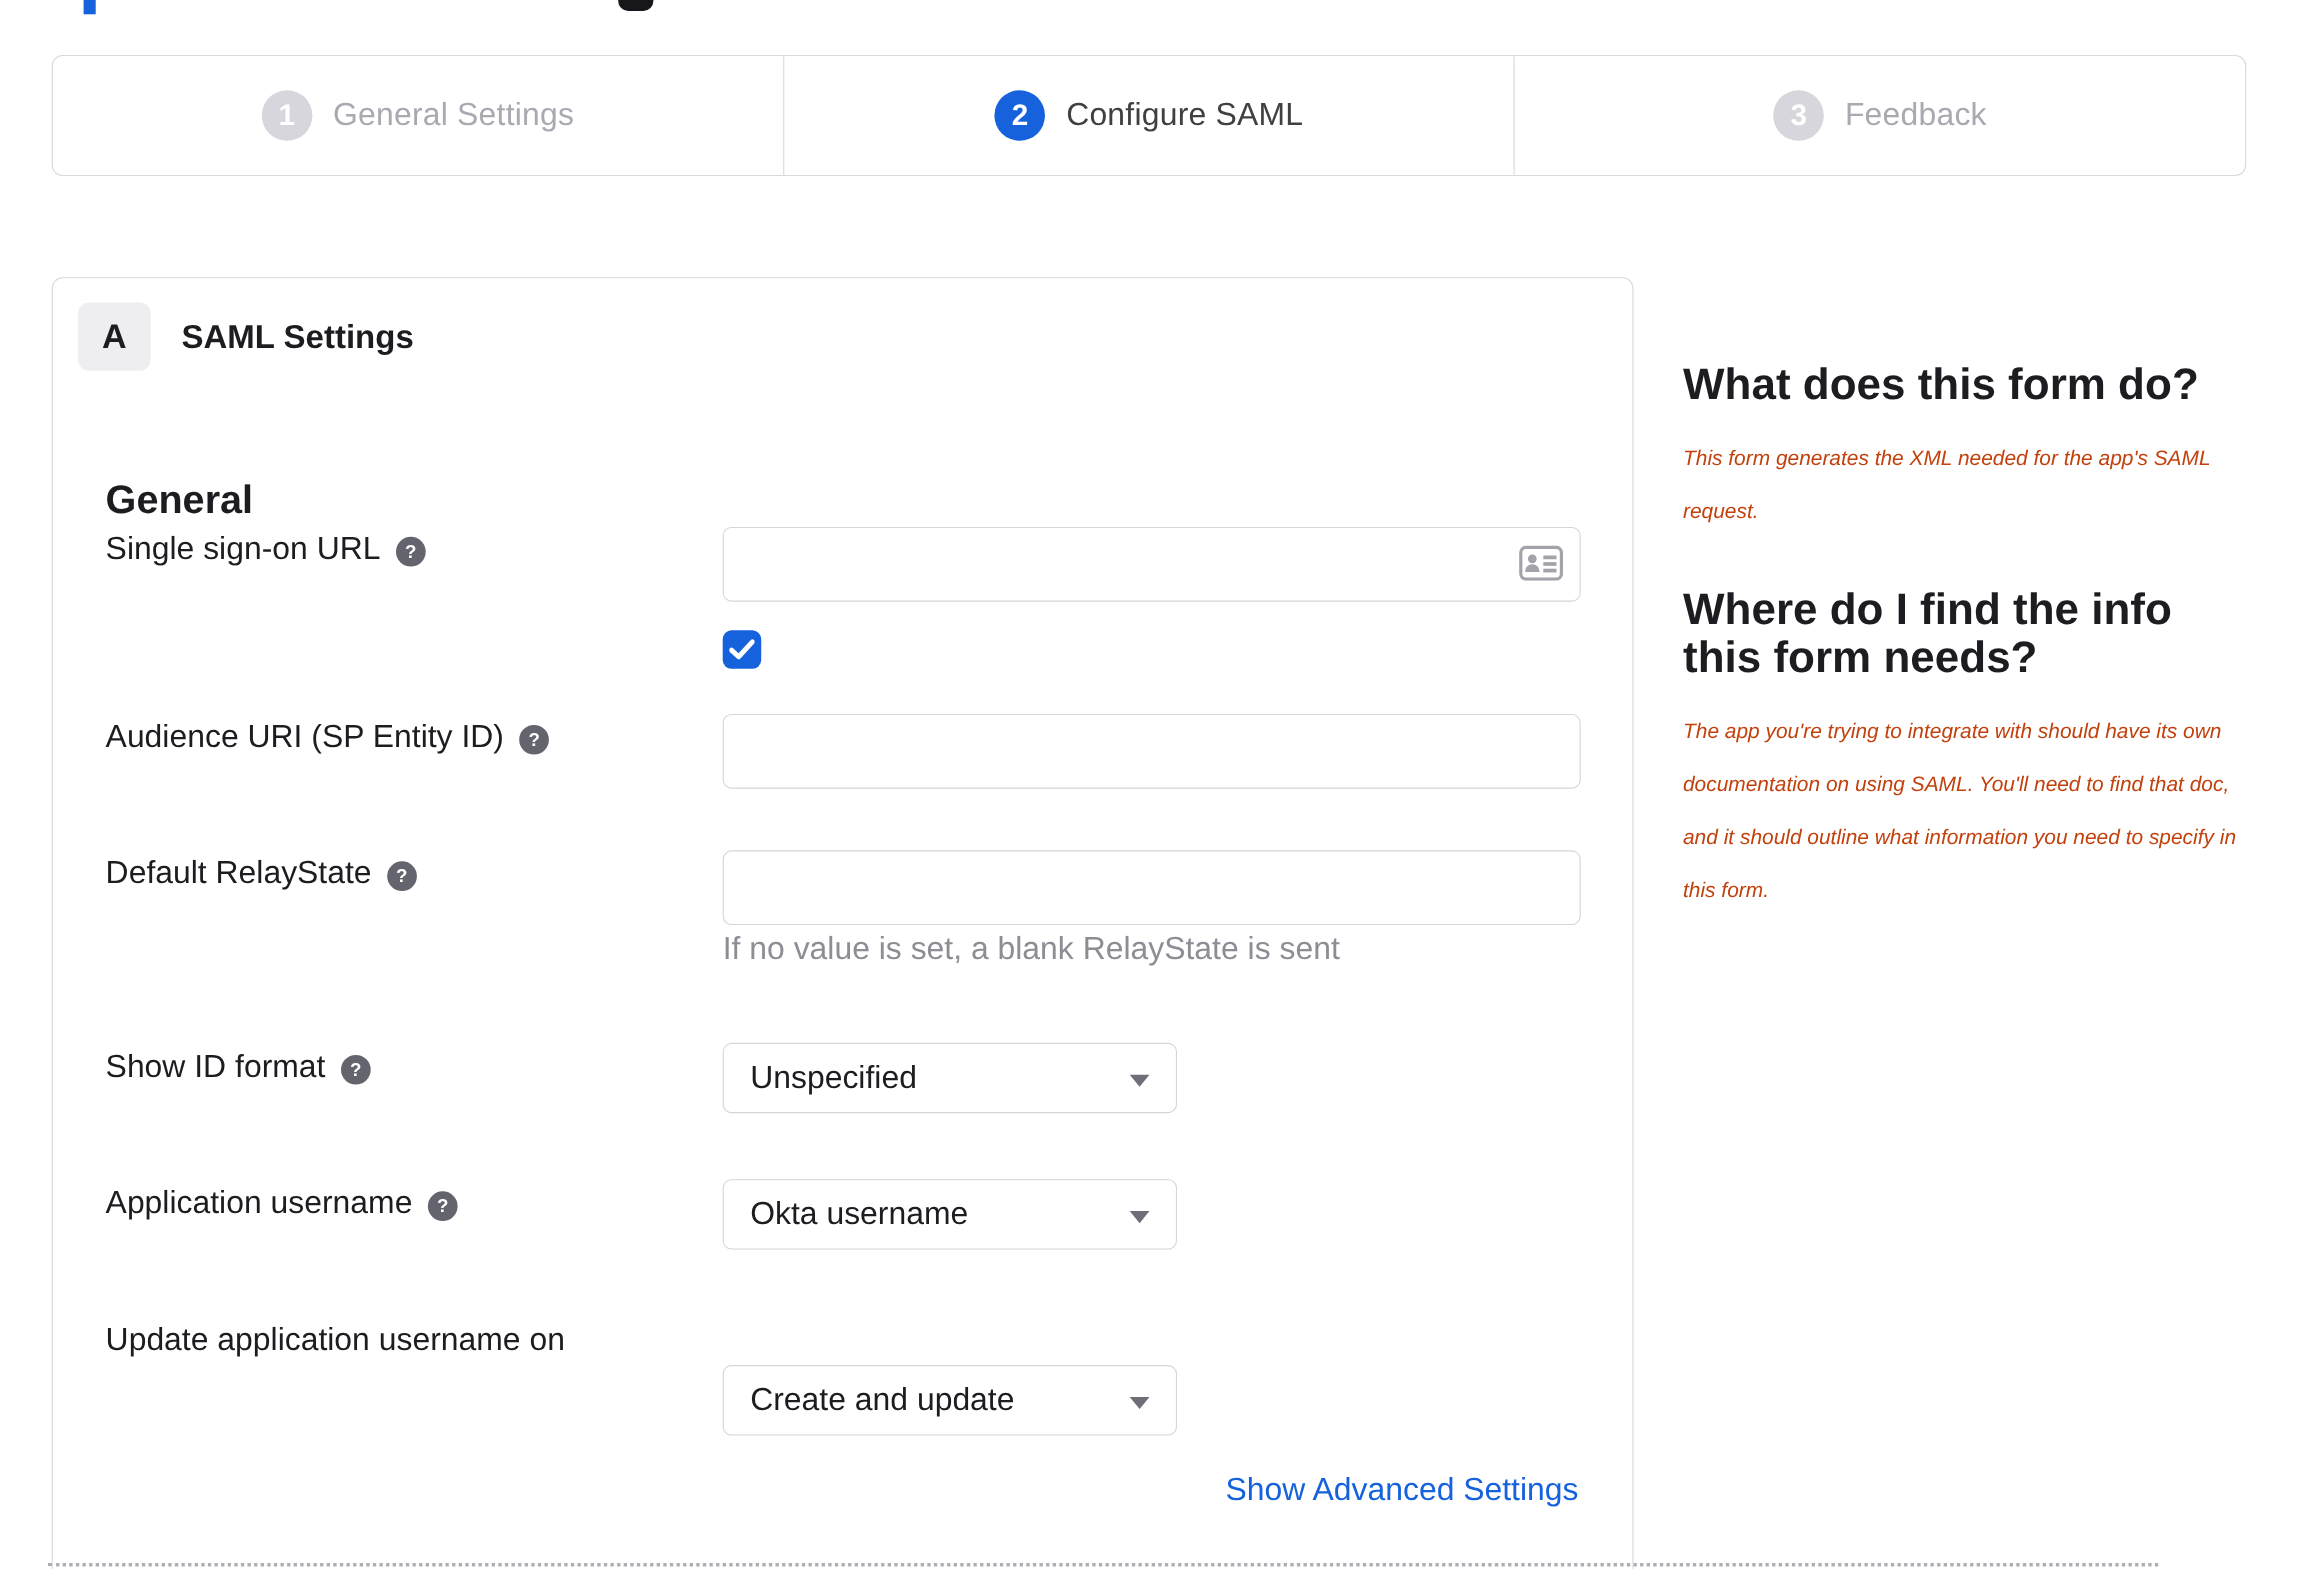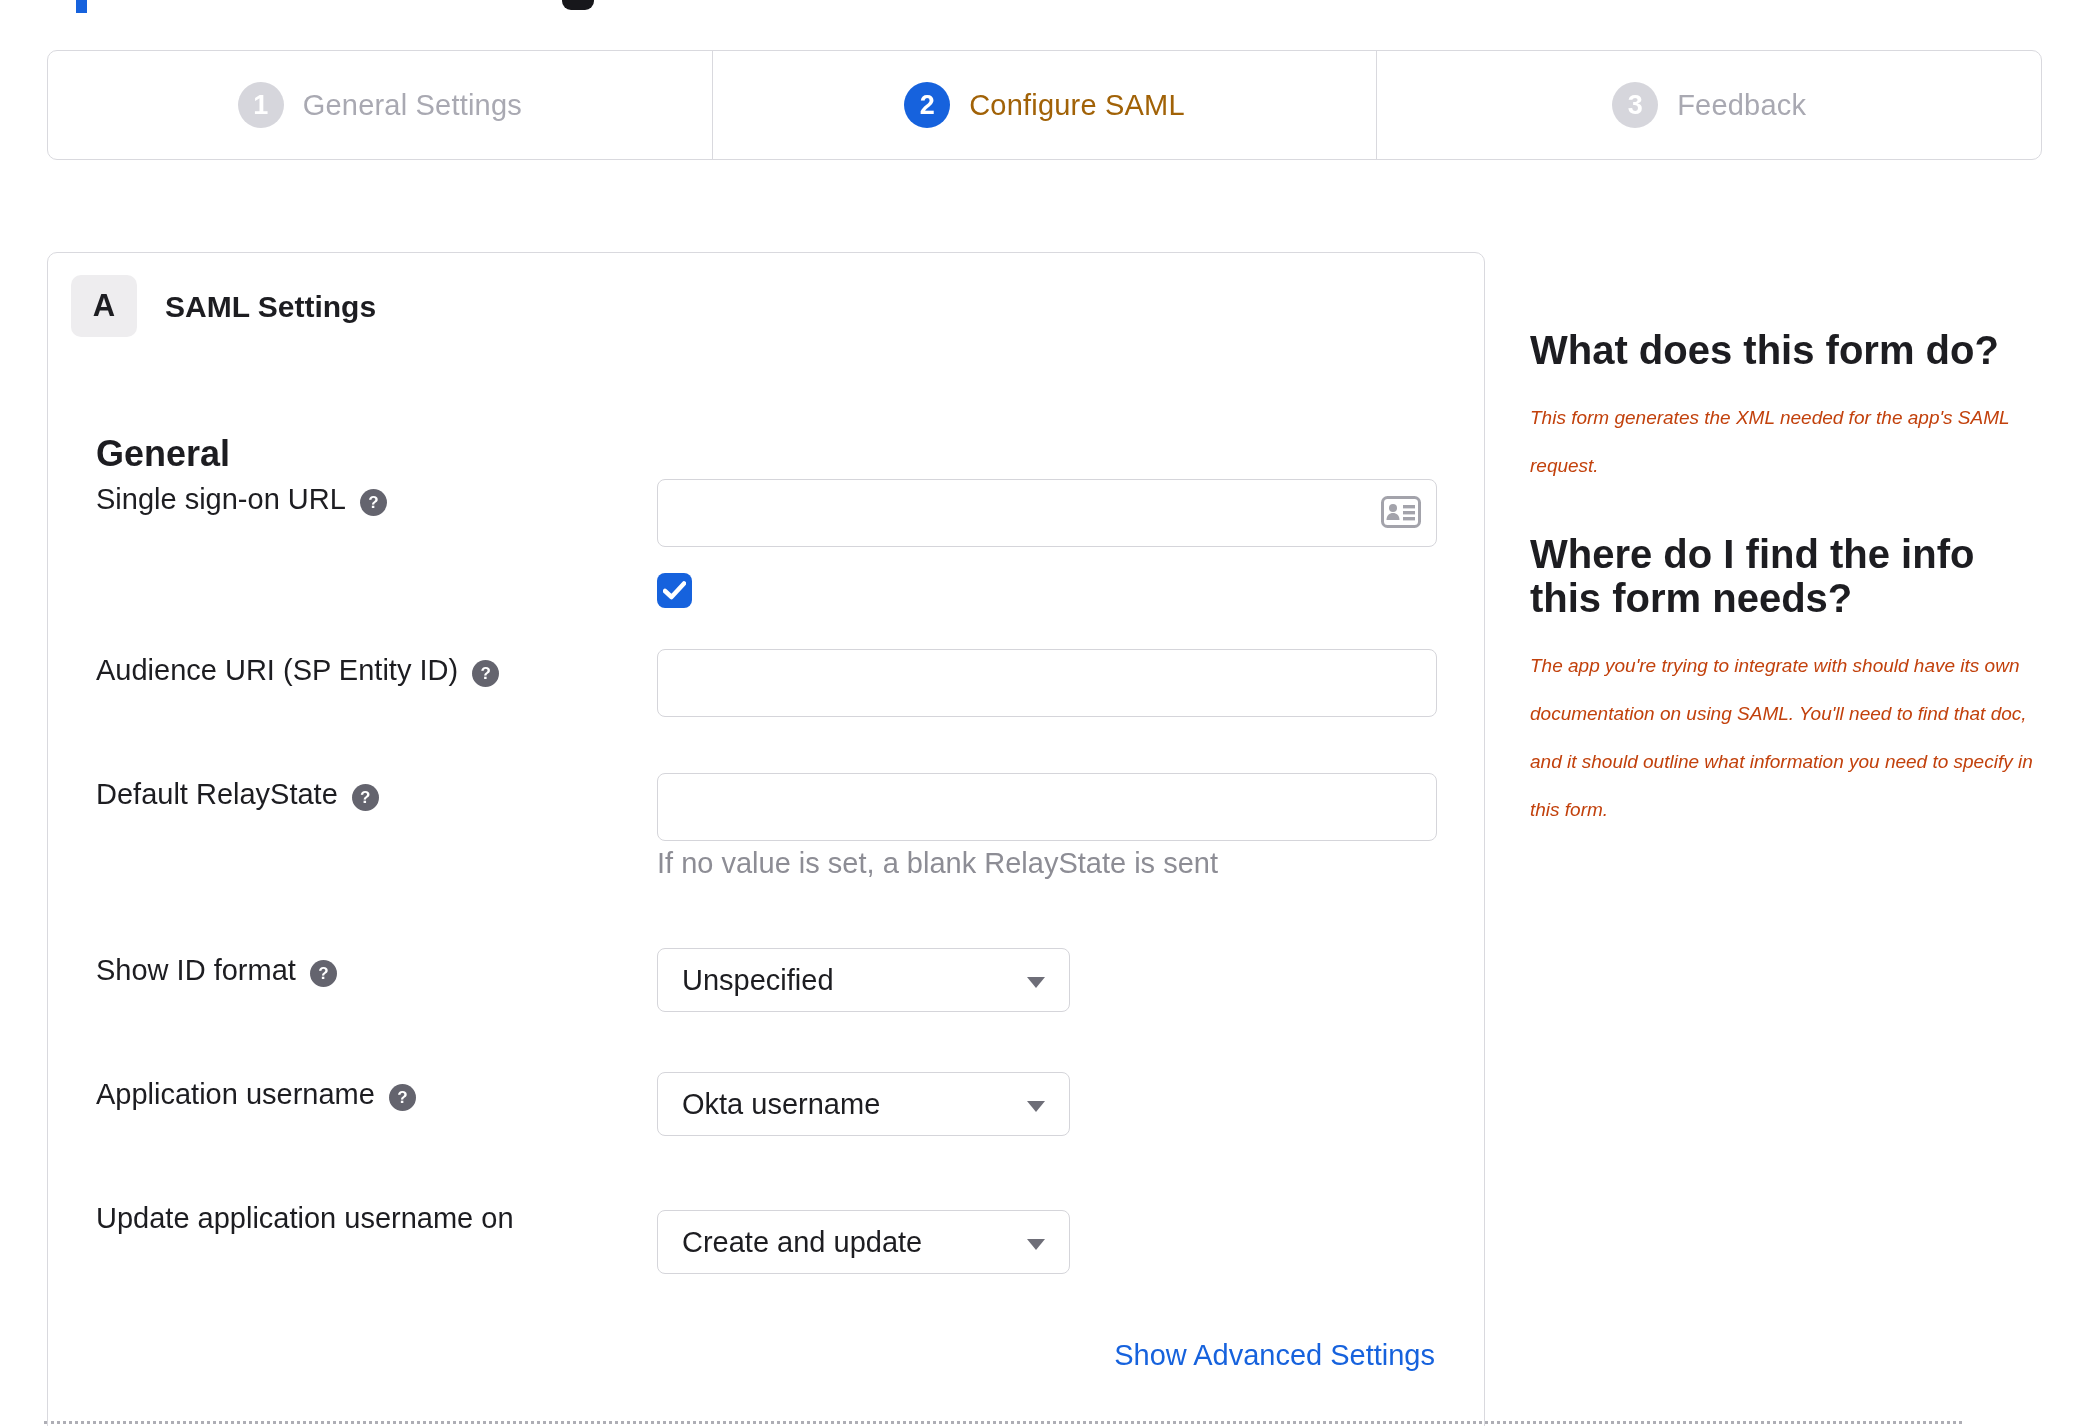--- a/index.html
+++ b/index.html
@@ -23,21 +23,21 @@
   .step { flex: 1 1 0; display: flex; align-items: center; justify-content: center; gap: 19px; cursor: default; }
   .step + .step { border-left: 1px solid #d9d9de; }
   .step-circle {
     width: 46px; height: 46px; border-radius: 50%;
     background: #d6d6dc; color: #ffffff;
     font-size: 27px; font-weight: bold; line-height: 46px; text-align: center;
     flex: 0 0 auto;
   }
   .step-label { font-size: 29px; font-weight: normal; color: #a9a9b2; letter-spacing: 0.2px; }
   .step.active .step-circle { background: #1662dd; }
-  .step.active .step-label  { color: #a16207; }
+  .step.active .step-label  { color: #404040; }
 
   
   .panel {
     position: absolute; left: 47px; top: 252px; width: 1438px; height: 1300px;
     border: 1px solid #d9d9de; border-radius: 10px; background: #fff;
   }
   .section-badge {
     position: absolute; left: 23px; top: 22px; width: 66px; height: 62px;
     background: #eeedef; border-radius: 10px;
     font-size: 31px; font-weight: bold; color: #1d1d21;
@@ -173,21 +173,21 @@
     <span>Application username</span><span class="help-icon">?</span>
   </div>
   <div class="select" style="top:819px;">
     <span>Okta username</span>
     <span class="caret-down"></span>
   </div>
 
   <div class="field-label" style="top:949px;">
     <span>Update application username on</span>
   </div>
-  <div class="select" style="top:957px;">
+  <div class="select" style="top:988px;">
     <span>Create and update</span>
     <span class="caret-down"></span>
   </div>
 
   <a class="advanced-link" href="#">Show Advanced Settings</a>
 </div>
 
 <aside class="sidebar">
   <div class="sb-q">What does this form do?</div>
   <div class="sb-a">This form generates the XML needed for the app's SAML request.</div>

